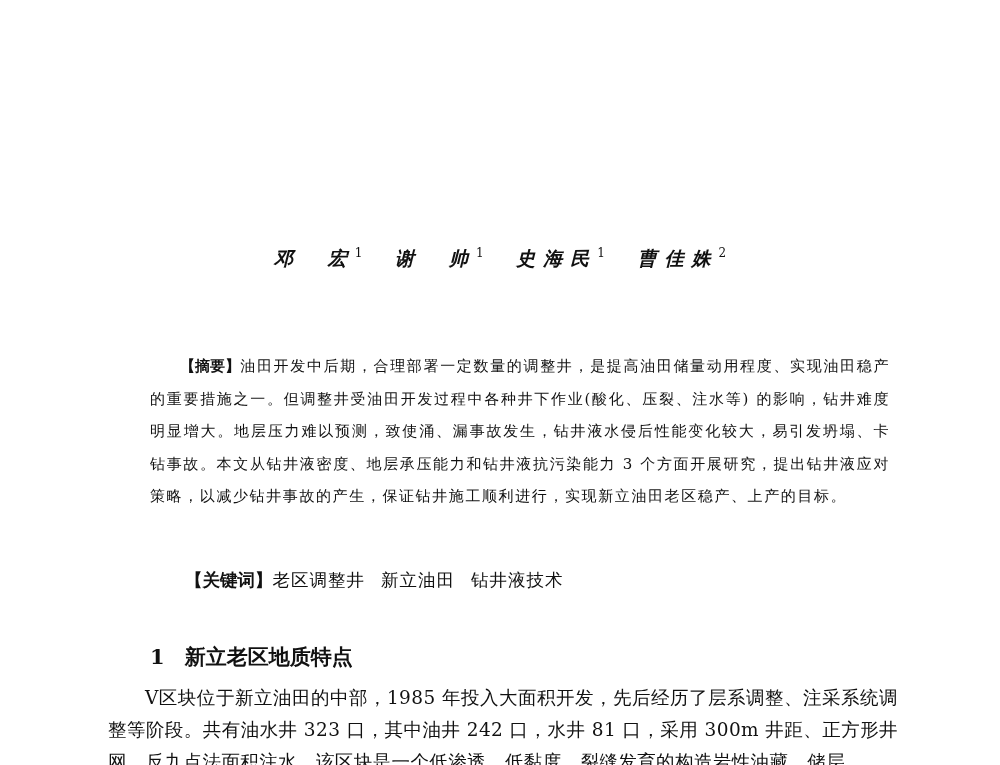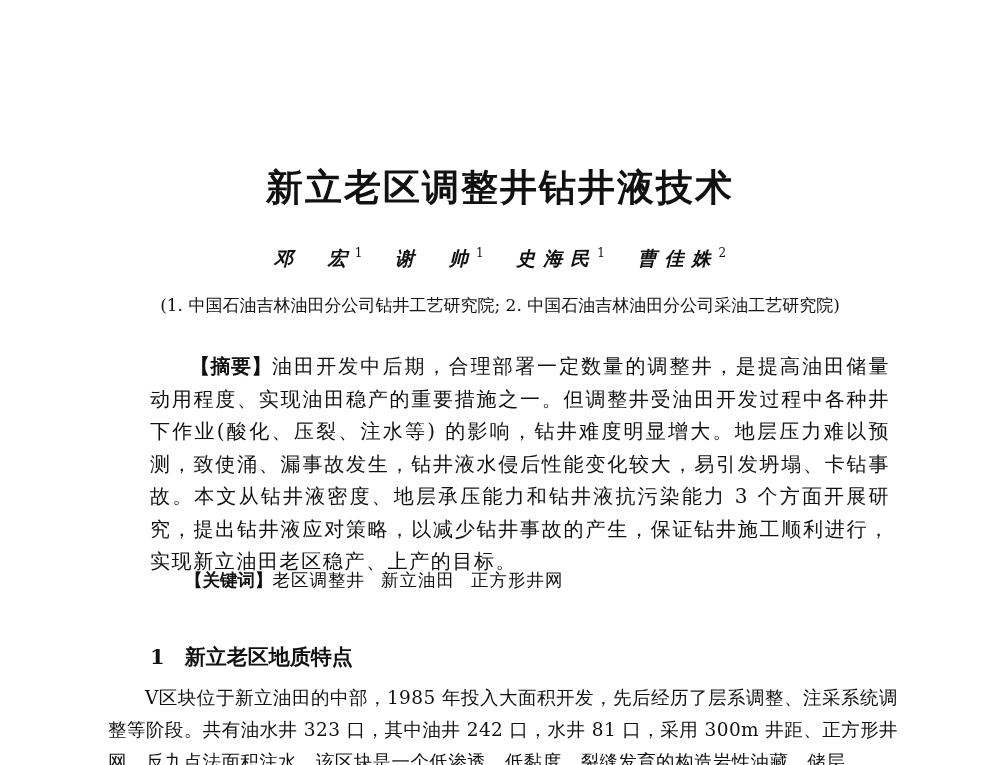--- a/index.html
+++ b/index.html
@@ -64,21 +64,21 @@
       width: 1000px;
       text-align: center;
       font-size: 17px;
       line-height: 26px;
     }
     .abstract {
       position: absolute;
       top: 350px;
       left: 150px;
       width: 740px;
-      font-size: 20px;
+      font-size: 15px;
       line-height: 32.5px;
       letter-spacing: 1.6px;
       text-align: justify;
     }
     .abstract p {
       margin: 0;
       text-indent: 2em;
     }
     .label-bold {
       font-family: "DejaVu Sans", "Liberation Sans", sans-serif;
@@ -122,37 +122,35 @@
     .body-text p {
       margin: 0;
       text-indent: 2em;
     }
   </style>
 </head>
 <body>
 
 <div class="page">
 
-  <h1 class="title" style="margin:0;">新立老区调整井钻井液技术</h1>
 
   <div class="authors">
     <span class="author"><span>邓　宏</span><sup>1</sup></span>
     <span class="author"><span>谢　帅</span><sup>1</sup></span>
     <span class="author"><span>史海民</span><sup>1</sup></span>
     <span class="author"><span>曹佳姝</span><sup>2</sup></span>
   </div>
 
-  <div class="affiliation">(1. 中国石油吉林油田分公司钻井工艺研究院; 2. 中国石油吉林油田分公司采油工艺研究院)</div>
 
   <div class="abstract">
     <p><span class="label-bold">【摘要】</span><span>油田开发中后期，合理部署一定数量的调整井，是提高油田储量动用程度、实现油田稳产的重要措施之一。但调整井受油田开发过程中各种井下作业(酸化、压裂、注水等) 的影响，钻井难度明显增大。地层压力难以预测，致使涌、漏事故发生，钻井液水侵后性能变化较大，易引发坍塌、卡钻事故。本文从钻井液密度、地层承压能力和钻井液抗污染能力 3 个方面开展研究，提出钻井液应对策略，以减少钻井事故的产生，保证钻井施工顺利进行，实现新立油田老区稳产、上产的目标。</span></p>
   </div>
 
   <div class="keywords">
-    <span class="label-bold">【关键词】</span><span class="kw">老区调整井</span><span class="kw">新立油田</span><span class="kw">正方形井网</span>
+    <span class="label-bold">【关键词】</span><span class="kw">老区调整井</span><span class="kw">新立油田</span><span class="kw">钻井液技术</span>
   </div>
 
   <div class="section-heading">
     <span class="num">1</span><span>新立老区地质特点</span>
   </div>
 
   <div class="body-text">
     <p>Ⅴ区块位于新立油田的中部，1985 年投入大面积开发，先后经历了层系调整、注采系统调整等阶段。共有油水井 323 口，其中油井 242 口，水井 81 口，采用 300m 井距、正方形井网，反九点法面积注水。该区块是一个低渗透、低黏度、裂缝发育的构造岩性油藏，储层</p>
   </div>
 

